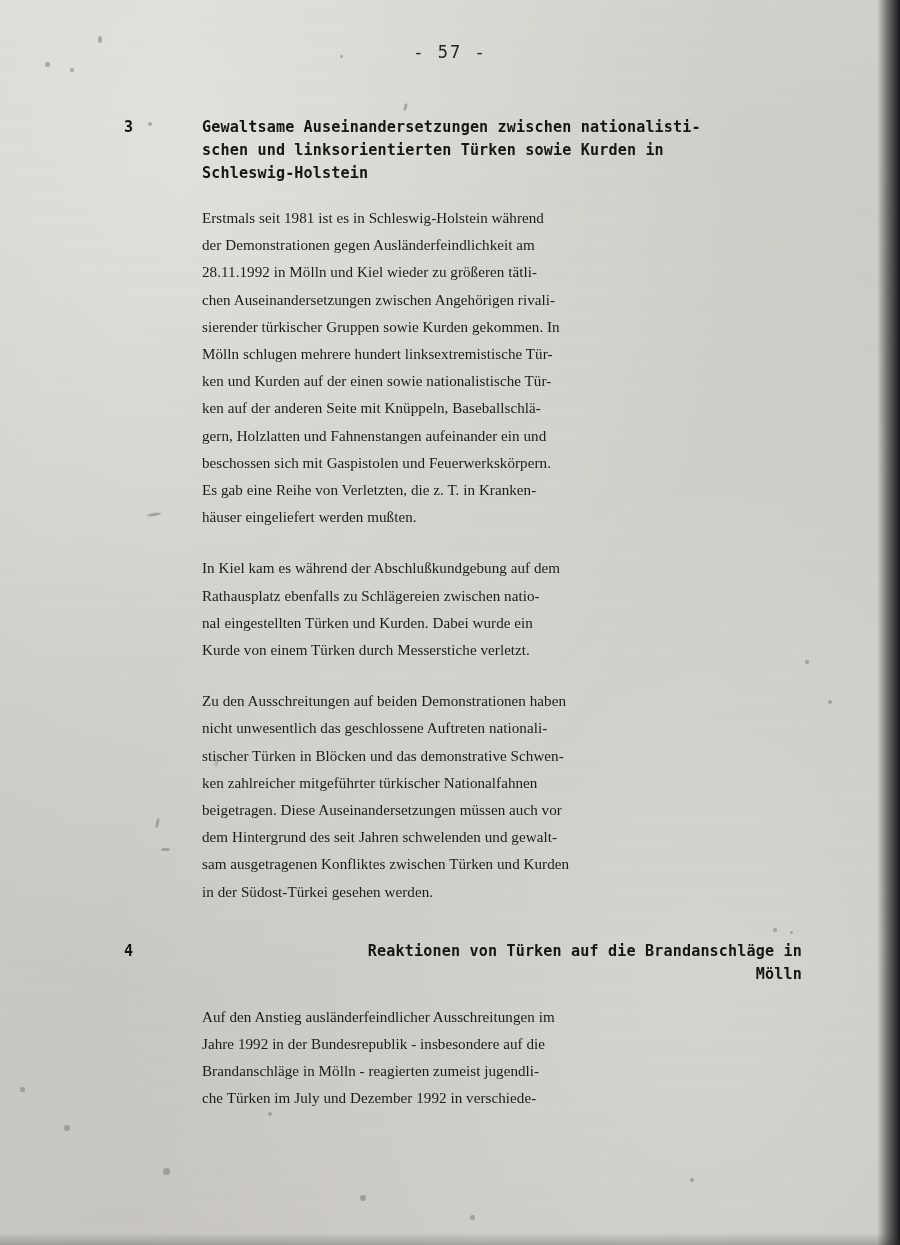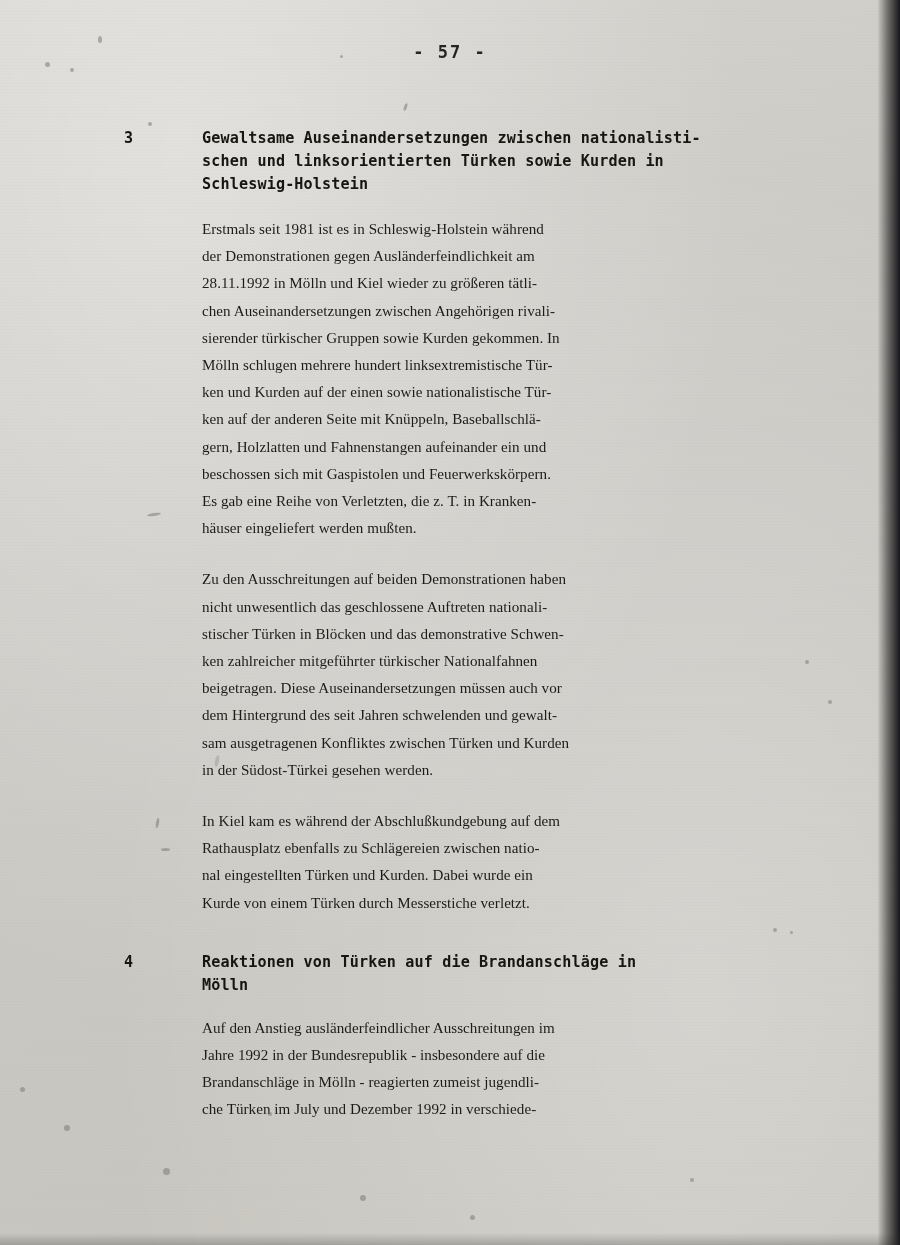--- a/index.html
+++ b/index.html
@@ -48,21 +48,20 @@
   .page-number {
     position: absolute;
     top: 42px;
     left: 0;
     width: 900px;
     text-align: center;
     font-size: 17px;
     letter-spacing: 2px;
     color: #26241f;
     font-family: "DejaVu Sans Mono", monospace;
-    font-weight: bold;
   }
   .content {
     position: absolute;
     left: 202px;
     top: 112px;
     width: 600px;
     color: #1d1b18;
   }
   .section {
     position: relative;
@@ -75,34 +74,34 @@
     font-size: 15px;
     font-weight: bold;
     color: #17150f;
   }
   .sec-title {
     font-size: 15.1px;
     font-weight: bold;
     line-height: 23px;
     letter-spacing: 0.15px;
     color: #17150f;
-    margin: 15px 0 20px 0;
+    margin: 4px 0 20px 0;
     white-space: pre-line;
   }
   p.body {
     font-size: 15.1px;
     line-height: 27.2px;
     letter-spacing: 0.05px;
     margin: 0 0 24px 0;
     color: #1d1b18;
     white-space: pre-line;
     font-family: Liberation Serif, serif;
   }
   p.body:last-child { margin-bottom: 0; }
-  .sec-title.tight { margin-bottom: 18px; }
+  .sec-title.tight { margin-bottom: 18px; text-align: right; }
   .blk-4 { margin-top: 34px; }
   .grain {
     position: absolute;
     inset: 0;
     pointer-events: none;
     opacity: 0.35;
     background-image:
       repeating-linear-gradient(0deg, rgba(120,118,112,0.05) 0px, rgba(120,118,112,0.05) 1px, rgba(255,255,255,0) 1px, rgba(255,255,255,0) 3px);
   }
 </style>
@@ -125,32 +124,32 @@
 28.11.1992 in Mölln und Kiel wieder zu größeren tätli-
 chen Auseinandersetzungen zwischen Angehörigen rivali-
 sierender türkischer Gruppen sowie Kurden gekommen. In
 Mölln schlugen mehrere hundert linksextremistische Tür-
 ken und Kurden auf der einen sowie nationalistische Tür-
 ken auf der anderen Seite mit Knüppeln, Baseballschlä-
 gern, Holzlatten und Fahnenstangen aufeinander ein und
 beschossen sich mit Gaspistolen und Feuerwerkskörpern.
 Es gab eine Reihe von Verletzten, die z. T. in Kranken-
 häuser eingeliefert werden mußten.</p>
+      <p class="body">In Kiel kam es während der Abschlußkundgebung auf dem
+Rathausplatz ebenfalls zu Schlägereien zwischen natio-
+nal eingestellten Türken und Kurden. Dabei wurde ein
+Kurde von einem Türken durch Messerstiche verletzt.</p>
       <p class="body">Zu den Ausschreitungen auf beiden Demonstrationen haben
 nicht unwesentlich das geschlossene Auftreten nationali-
 stischer Türken in Blöcken und das demonstrative Schwen-
 ken zahlreicher mitgeführter türkischer Nationalfahnen
 beigetragen. Diese Auseinandersetzungen müssen auch vor
 dem Hintergrund des seit Jahren schwelenden und gewalt-
 sam ausgetragenen Konfliktes zwischen Türken und Kurden
 in der Südost-Türkei gesehen werden.</p>
-      <p class="body">In Kiel kam es während der Abschlußkundgebung auf dem
-Rathausplatz ebenfalls zu Schlägereien zwischen natio-
-nal eingestellten Türken und Kurden. Dabei wurde ein
-Kurde von einem Türken durch Messerstiche verletzt.</p>
     </div>
 
     <div class="section blk-4">
       <div class="sec-num">4</div>
       <h2 class="sec-title tight">Reaktionen von Türken auf die Brandanschläge in
 Mölln</h2>
       <p class="body">Auf den Anstieg ausländerfeindlicher Ausschreitungen im
 Jahre 1992 in der Bundesrepublik - insbesondere auf die
 Brandanschläge in Mölln - reagierten zumeist jugendli-
 che Türken im July und Dezember 1992 in verschiede-</p>

